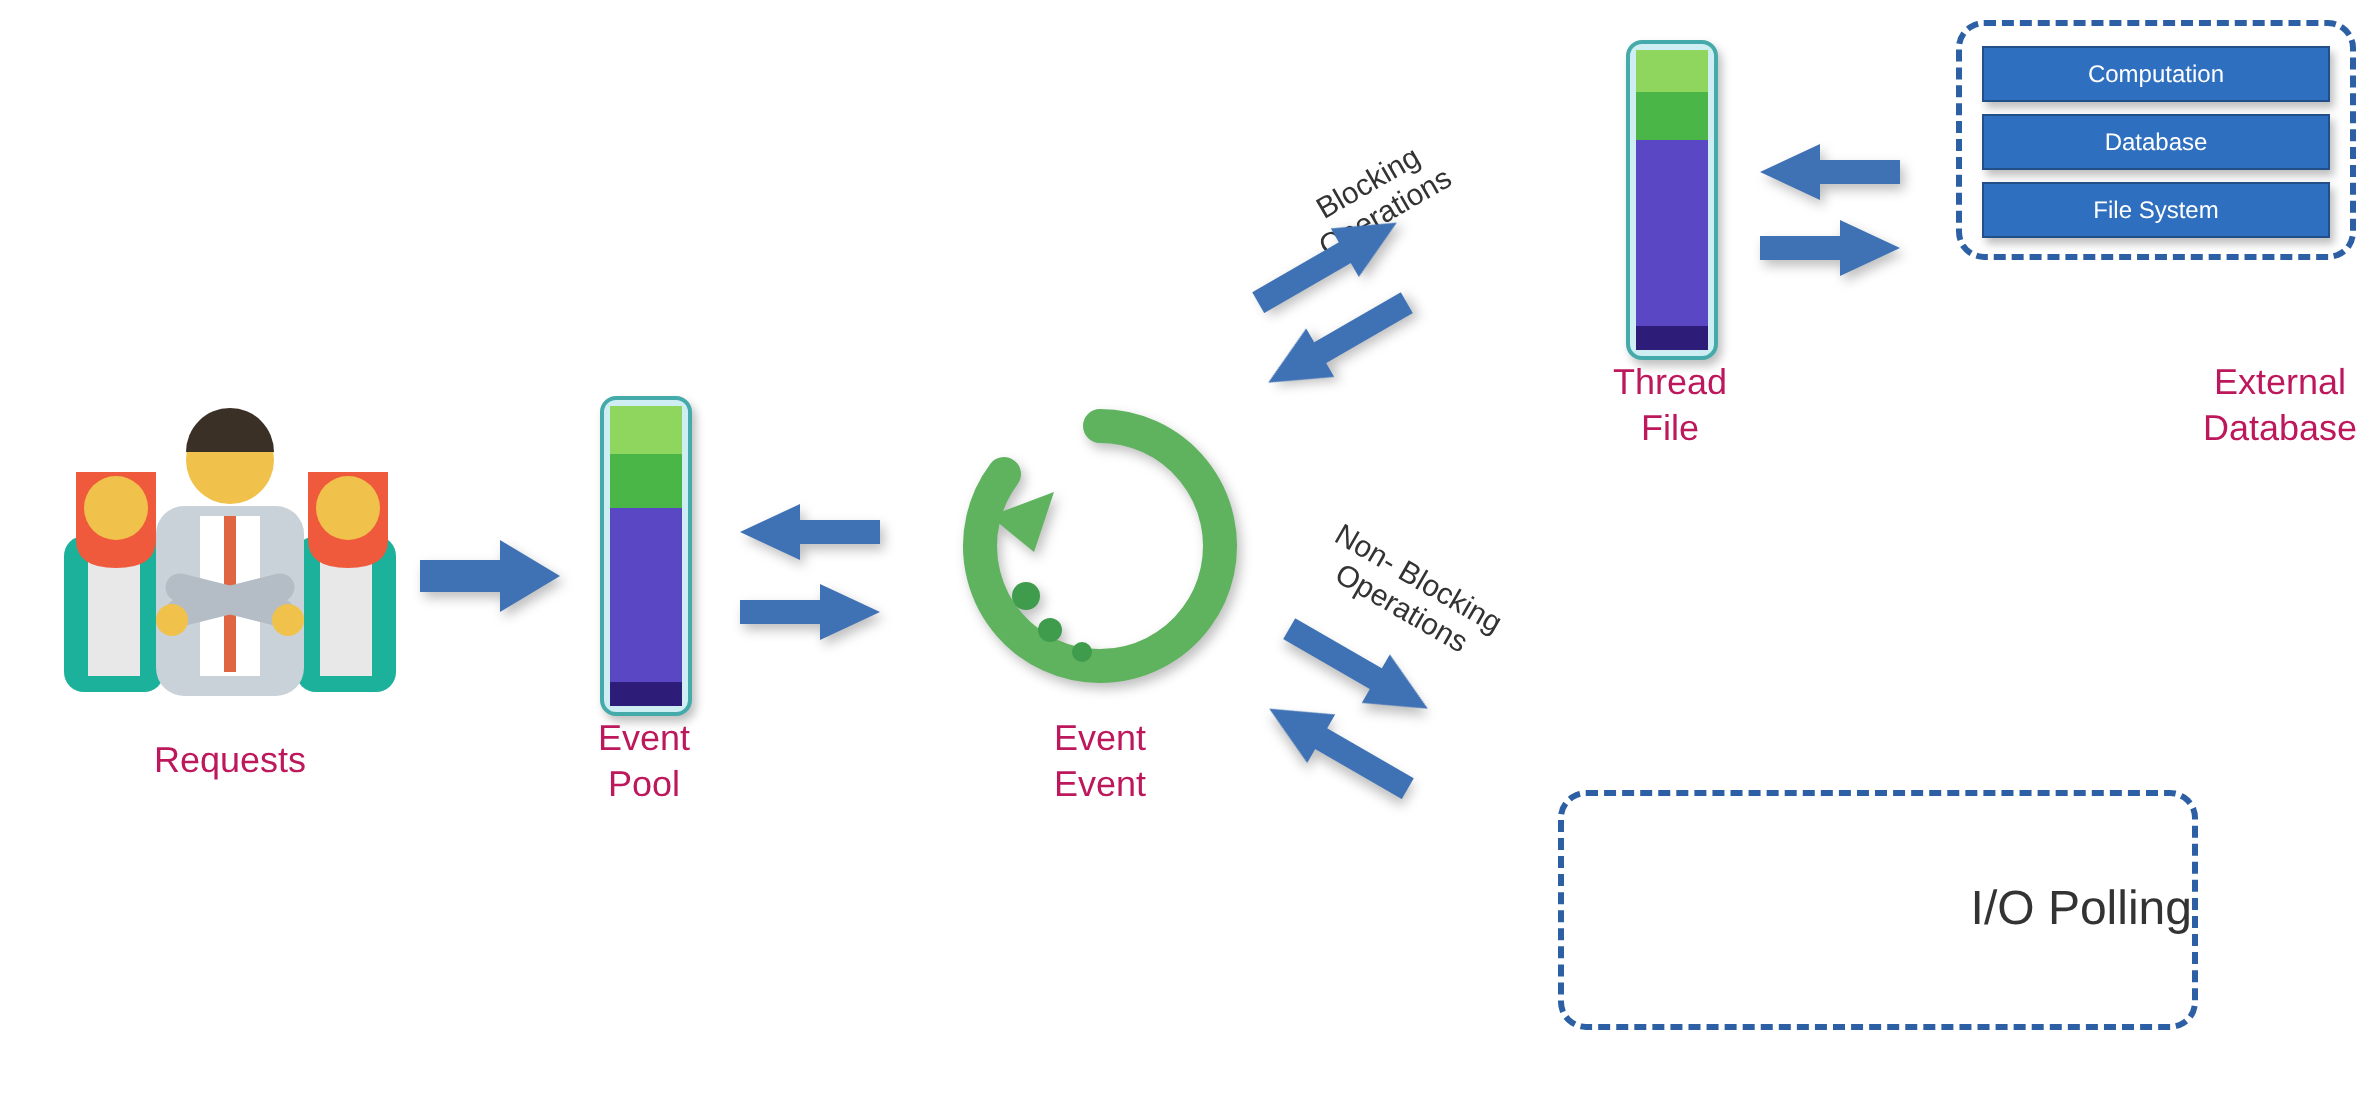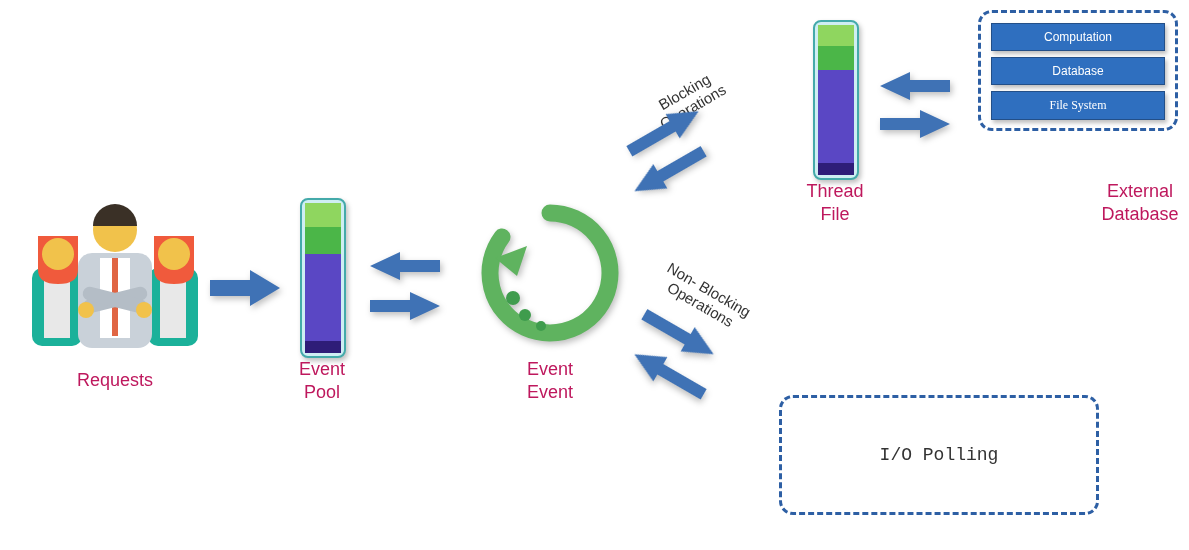--- a/index.html
+++ b/index.html
@@ -81,39 +81,38 @@
   .ext-item {
     background: #2f6fbf;
     color: #fff;
     border: 1px solid #234f88;
     box-shadow: 2px 3px 4px rgba(0,0,0,.25);
     text-align: center;
     font-size: 12px;
     padding: 6px 4px;
     margin-bottom: 6px;
   }
-  .ext-item:last-child { margin-bottom: 0; font-family: Liberation Serif, serif; }
+  .ext-item:last-child { margin-bottom: 0; }
 
   
   .io-box {
     position: absolute;
     left: 779px;
     top: 395px;
     width: 320px;
     height: 120px;
     border: 3px dashed #2d5fa4;
     border-radius: 14px;
     display: flex;
     align-items: center;
-    justify-content: center;
-    text-align: center;
-    font-size: 18px;
+    justify-content: flex-end;
+    text-align: center;
+    font-size: 24px;
     line-height: 1.35;
     box-sizing: border-box;
-    font-family: Liberation Mono, monospace;
   }
 
   
   .op-label {
     position: absolute;
     font-size: 15px;
     color: #333;
     text-align: center;
     line-height: 1.15;
   }

